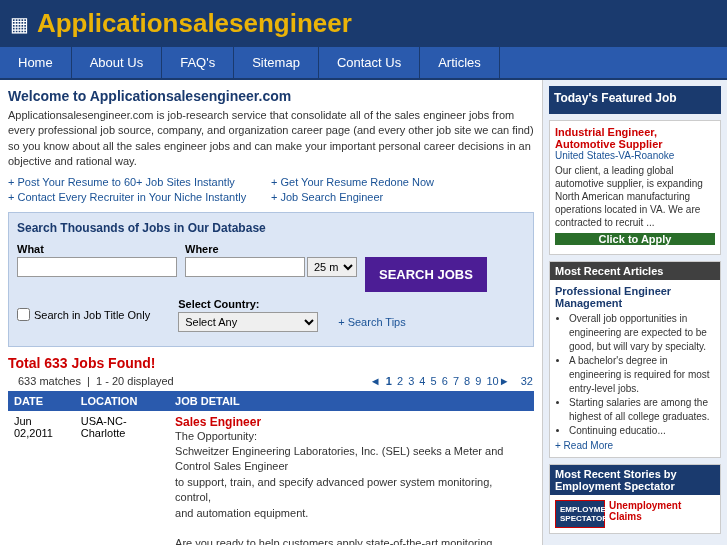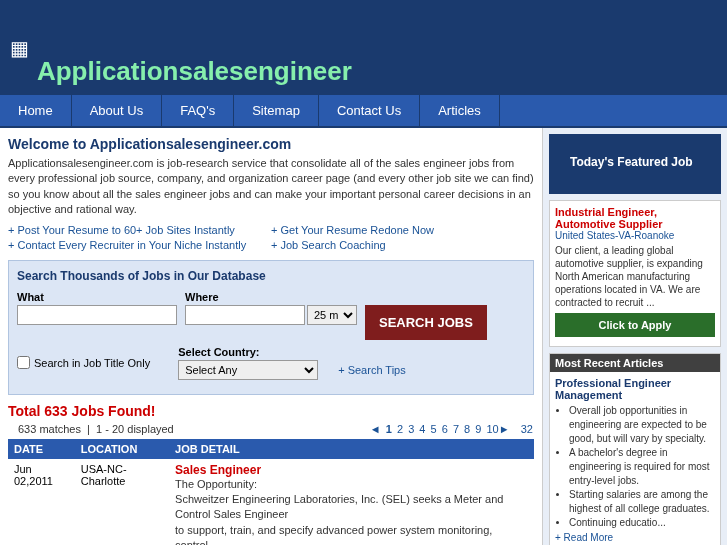--- a/index.html
+++ b/index.html
@@ -1,21 +1,21 @@
 <!DOCTYPE html>
 <html><head>
   <meta charset="utf-8">
   <style>
     * { margin: 0; padding: 0; box-sizing: border-box; }
     body { font-family: Arial, Helvetica, sans-serif; font-size: 12px; background: #fff; width: 727px; }
 
     
     #header { background: #1a3a6e; padding: 8px 10px; display: flex; align-items: center; gap: 8px; }
     #header .logo-icon { color: #fff; font-size: 20px; }
-    #header h1 { color: #86efac; font-size: 26px; font-weight: bold; font-family: Arial, sans-serif; margin-top: 48px; }
+    #header h1 { color: #eab308; font-size: 26px; font-weight: bold; font-family: Arial, sans-serif; }
 
     
     #nav { background: #2a5aad; display: flex; border-bottom: 2px solid #1a3a6e; }
     #nav a { color: #fff; text-decoration: none; padding: 8px 18px; font-size: 13px; border-right: 1px solid #1a3a6e; display: block; }
 
     
     #main-container { display: flex; gap: 0; }
     #left-content { flex: 1; padding: 8px; }
     #right-sidebar { width: 185px; min-width: 185px; background: #e8eef7; padding: 6px; border-left: 1px solid #ccc; }
 
@@ -28,21 +28,21 @@
 
     
     #search-section { background: #dce6f5; border: 1px solid #b0c4e0; padding: 8px; margin-bottom: 8px; }
     #search-section h3 { color: #1a3a6e; font-size: 12px; margin-bottom: 8px; }
     .search-row { display: flex; align-items: flex-start; gap: 8px; margin-bottom: 6px; }
     .search-field { display: flex; flex-direction: column; }
     .search-field label { font-size: 11px; font-weight: bold; margin-bottom: 2px; }
     .search-field input[type=text] { border: 1px solid #999; padding: 3px; font-size: 11px; width: 160px; }
     .where-field input[type=text] { width: 120px; }
     .miles-select { width: 50px; font-size: 11px; border: 1px solid #999; padding: 2px; }
-    .search-button { background: #7f1d1d; color: #fff; border: none; padding: 10px 14px; font-size: 13px; font-weight: bold; cursor: pointer; margin-top: 14px; }
+    .search-button { background: #4c1d95; color: #fff; border: none; padding: 10px 14px; font-size: 13px; font-weight: bold; cursor: pointer; margin-top: 14px; }
     .job-title-row { display: flex; align-items: center; gap: 4px; font-size: 11px; }
     .country-row { display: flex; flex-direction: column; font-size: 11px; }
     .country-row label { font-size: 11px; margin-bottom: 2px; font-weight: bold; }
     .country-select { width: 140px; font-size: 11px; border: 1px solid #999; padding: 2px; }
     .search-tips-link { color: #1a5296; font-size: 11px; text-decoration: none; margin-left: 10px; }
 
     
     #results-section h3 { color: #cc0000; font-size: 14px; font-weight: bold; margin-bottom: 4px; }
     .results-info { font-size: 11px; color: #333; margin-bottom: 4px; padding-left: 10px; }
     .pagination { font-size: 11px; text-align: right; margin-bottom: 4px; }
@@ -52,27 +52,27 @@
     
     #jobs-table { width: 100%; border-collapse: collapse; font-size: 11px; }
     #jobs-table thead tr { background: #2a5aad; color: #fff; }
     #jobs-table thead th { padding: 4px 6px; text-align: left; font-size: 11px; }
     #jobs-table tbody tr { border-bottom: 1px solid #ccc; }
     #jobs-table tbody td { padding: 4px 6px; vertical-align: top; }
     #jobs-table .job-title { color: #cc0000; font-weight: bold; font-size: 12px; }
     #jobs-table .job-desc { color: #333; font-size: 11px; line-height: 1.4; }
 
     
-    .sidebar-box { background: #1a3a6e; color: #fff; padding: 21px; margin-bottom: 6px; font-size: 11px; }
+    .sidebar-box { background: #1a3a6e; color: #fff; padding: 5px; margin-bottom: 6px; font-size: 11px; }
     .sidebar-box h4 { font-size: 12px; font-weight: bold; color: #fff; margin-bottom: 4px; }
     .sidebar-featured { background: #fff; border: 1px solid #ccc; padding: 5px; margin-bottom: 6px; font-size: 11px; }
     .sidebar-featured .job-title { color: #cc0000; font-weight: bold; font-size: 11px; }
     .sidebar-featured .company { color: #1a5296; font-size: 10px; }
     .sidebar-featured p { font-size: 10px; color: #333; line-height: 1.3; margin-top: 3px; }
-    .apply-btn { background: #2a6e2a; color: #fff; border: none; padding: 6px 10px; font-size: 11px; font-weight: bold; cursor: pointer; width: 100%; margin: 4px 0; }
+    .apply-btn { background: #2a6e2a; color: #fff; border: none; padding: 0 10px; font-size: 11px; font-weight: bold; cursor: pointer; width: 100%; margin: 4px 0; }
     .sidebar-articles { background: #fff; border: 1px solid #ccc; padding: 5px; margin-bottom: 6px; }
     .sidebar-articles h4 { background: #404040; color: #fff; padding: 3px 5px; font-size: 11px; margin: -5px -5px 5px -5px; }
     .sidebar-articles .article-title { color: #1a3a6e; font-weight: bold; font-size: 11px; margin-bottom: 3px; }
     .sidebar-articles ul { margin-left: 14px; font-size: 10px; color: #333; line-height: 1.4; }
     .read-more { color: #1a5296; font-size: 10px; text-decoration: none; }
     .sidebar-spectator { background: #fff; border: 1px solid #ccc; padding: 5px; }
     .sidebar-spectator h4 { background: #1a3a6e; color: #fff; padding: 3px 5px; font-size: 11px; margin: -5px -5px 5px -5px; }
     .spectator-row { display: flex; align-items: flex-start; gap: 4px; }
     .spectator-logo { background: #1a3a6e; color: #fff; font-size: 8px; font-weight: bold; padding: 4px; width: 50px; text-align: center; border: 1px solid #cc0000; }
     .spectator-title { color: #cc0000; font-size: 10px; font-weight: bold; }
@@ -101,21 +101,21 @@
     <div id="welcome">
       <h2>Welcome to Applicationsalesengineer.com</h2>
       <p>Applicationsalesengineer.com is job-research service that consolidate all of the sales engineer jobs from every professional job source, company, and organization career page (and every other job site we can find) so you know about all the sales engineer jobs and can make your important personal career decisions in an objective and rational way.</p>
       <div class="links-section">
         <div class="links-col">
           <a href="#">+ Post Your Resume to 60+ Job Sites Instantly</a>
           <a href="#">+ Contact Every Recruiter in Your Niche Instantly</a>
         </div>
         <div class="links-col">
           <a href="#">+ Get Your Resume Redone Now</a>
-          <a href="#">+ Job Search Coaching</a>
+          <a href="#">+ Job Search Engineer</a>
         </div>
       </div>
     </div>
 
     <div id="search-section">
       <h3>Search Thousands of Jobs in Our Database</h3>
       <div class="search-row">
         <div class="search-field">
           <label>What</label>
           <input type="text" style="">

